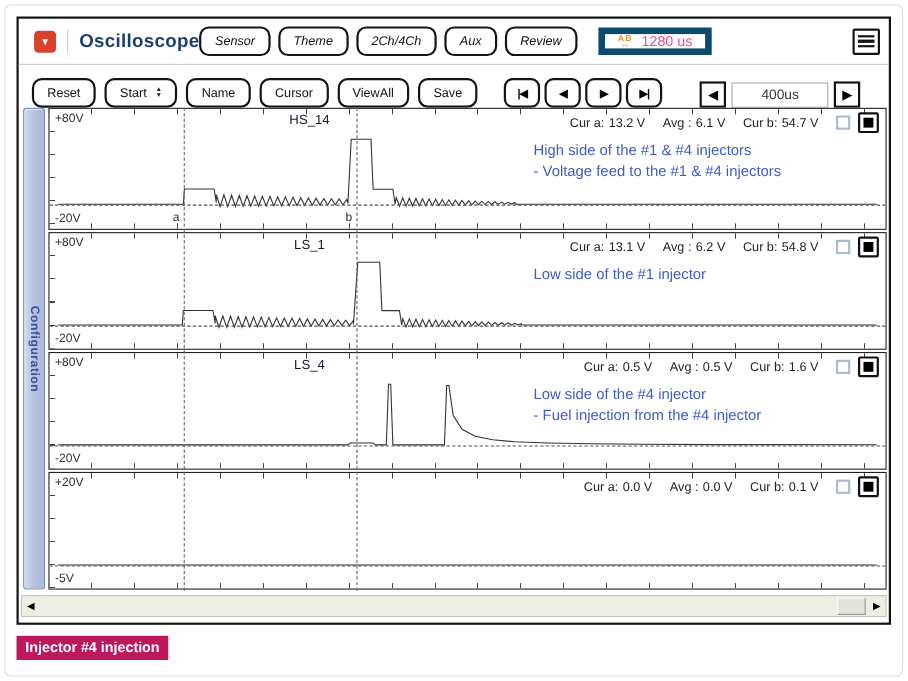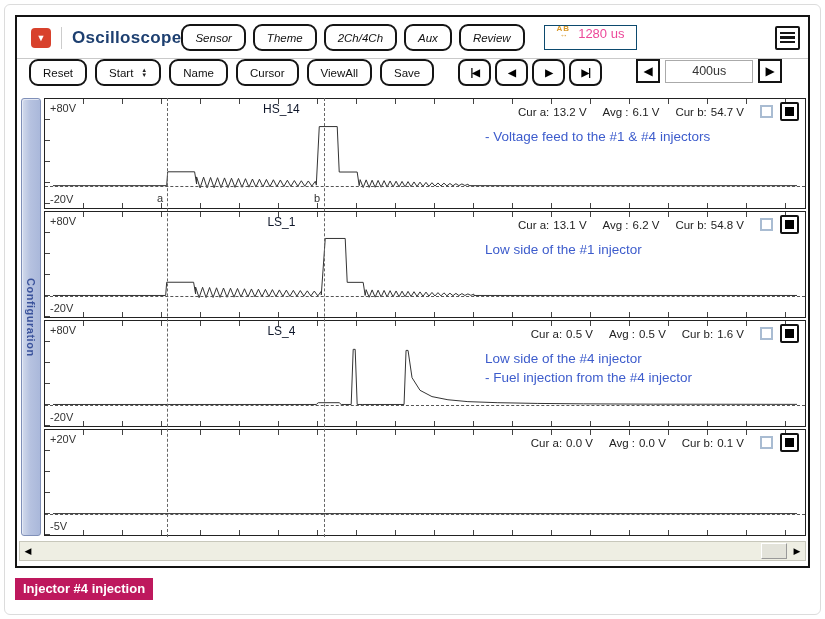--- a/index.html
+++ b/index.html
@@ -20,31 +20,31 @@
     display:flex; align-items:center; justify-content:center; font-size:9px; flex:0 0 auto; }
   .vsep { width:1px; height:22px; background:#ccc; margin:0 10px; }
   .app-title { font-size:17px; font-weight:bold; color:#1d3f70; letter-spacing:.3px; white-space:nowrap; }
   .btn {
     background:#fff; border:2px solid #141414; border-radius:9px; height:27px;
     padding:0 12px; font-size:11.5px; color:#111; display:inline-flex; align-items:center;
     justify-content:center; white-space:nowrap; font-family:"Liberation Sans",sans-serif;
   }
   .row1 .btn { margin-right:7px;font-style:italic; }
   .btn.small { font-size:10.5px; padding:0 7px; }
-  .ab-box { margin-left:12px; border:1px solid #0c4a6e; height:25px; padding:0 12px;
-    display:flex; gap:8px; background:#fff; }
+  .ab-box { margin-left:12px; border:6px solid #0c4a6e; height:25px; padding:0 12px;
+    display:flex; align-items:center; gap:8px; background:#fff; }
   .ab-icon { display:flex; flex-direction:column; align-items:center; color:#d8992a; font-weight:bold; line-height:6px; }
   .ab-icon .t { font-size:8px; letter-spacing:1px; }
   .ab-icon .ar { font-size:8px; }
   .ab-val { font-size:13px; color:#ec4899; }
   .menu-btn { margin-left:auto; width:25px; height:24px; border:2px solid #141414; border-radius:2px;
     display:flex; flex-direction:column; justify-content:center; gap:2px; padding:0 3px; background:#fff; }
   .menu-btn i { display:block; height:2.5px; background:#141414; }
 
-  .row2 { display:flex; align-items:flex-start; height:39px; padding:0 12px; gap:8px; flex:0 0 auto; }
+  .row2 { display:flex; align-items:flex-end; height:39px; padding:0 12px; gap:8px; flex:0 0 auto; }
   .spinner { display:flex; flex-direction:column; margin-left:8px; line-height:5px; color:#222; }
   .spinner span { font-size:6px; }
   .navgrp { display:flex; gap:4px; margin-left:16px; }
   .navbtn { width:33px; height:27px; border:2px solid #141414; border-radius:8px; background:#fff;
     display:flex; align-items:center; justify-content:center; font-size:10px; font-weight:bold; letter-spacing:-1px; }
   .tbgrp { display:flex; align-items:center; gap:5px; margin-left:26px; }
   .tb-arrow { width:24px; height:24px; border:2px solid #141414; background:#fff; display:flex;
     align-items:center; justify-content:center; font-size:12px; color:#000; }
   .tb-val { width:88px; height:23px; border:1px solid #aaa; display:flex; align-items:center;
     justify-content:center; font-size:12.5px; color:#333; background:#fff; }
@@ -200,20 +200,21 @@
           <span class="grp">
               <span>Cur b:</span>
               <span>54.7 V</span>
             </span>
           <span class="cb"></span>
           <span class="sqbtn">
               <i></i>
             </span>
         </div>
         <div class="note">
+          <div>High side of the #1 &amp; #4 injectors</div>
           <div>- Voltage feed to the #1 &amp; #4 injectors</div>
         </div>
       </div>
 
       <div class="panel">
         <svg class="wave" viewBox="0 0 762 100" preserveAspectRatio="none">
             <path d="M8.0,79.5 L121.0,79.5 L122.0,66.9 L149.0,66.9 L151.0,78.0 L151.0,71.5 L154.5,81.6 L158.0,71.7 L161.5,81.5 L165.0,71.9 L168.5,81.4 L172.0,72.2 L175.5,81.3 L179.0,72.4 L182.5,81.2 L186.0,72.6 L189.5,81.1 L193.0,72.8 L196.5,81.0 L200.0,73.1 L203.5,80.9 L207.0,73.3 L210.5,80.8 L214.0,73.5 L217.5,80.7 L221.0,73.7 L224.5,80.6 L228.0,73.9 L231.5,80.5 L235.0,74.2 L238.5,80.4 L242.0,74.4 L245.5,80.3 L249.0,74.6 L252.5,80.2 L256.0,74.8 L259.5,80.1 L263.0,75.1 L266.5,80.0 L270.0,75.3 L273.5,79.9 L277.0,75.5 L277.0,78.5 L277.0,79.0 L281.0,25.2 L301.0,25.2 L303.0,67.0 L319.0,67.0 L321.0,79.5 L322.0,74.0 L325.0,81.2 L328.0,74.2 L331.0,81.1 L334.0,74.5 L337.0,81.0 L340.0,74.7 L343.0,80.9 L346.0,74.9 L349.0,80.8 L352.0,75.2 L355.0,80.7 L358.0,75.4 L361.0,80.6 L364.0,75.6 L367.0,80.5 L370.0,75.9 L373.0,80.4 L376.0,76.1 L379.0,80.3 L382.0,76.3 L385.0,80.1 L388.0,76.6 L391.0,80.0 L394.0,76.8 L397.0,79.9 L400.0,77.0 L403.0,79.8 L406.0,77.3 L409.0,79.7 L412.0,77.5 L415.0,79.6 L418.0,77.7 L421.0,79.5 L424.0,78.0 L427.0,79.4 L430.0,78.2 L430.0,79.0 L430.0,79.5 L754.0,79.5" fill="none" stroke="#333333" stroke-width="1" vector-effect="non-scaling-stroke"></path>
           </svg>
         <div class="zero-line" style="top: 80%;"></div>
         <div class="ticks-top"></div>

